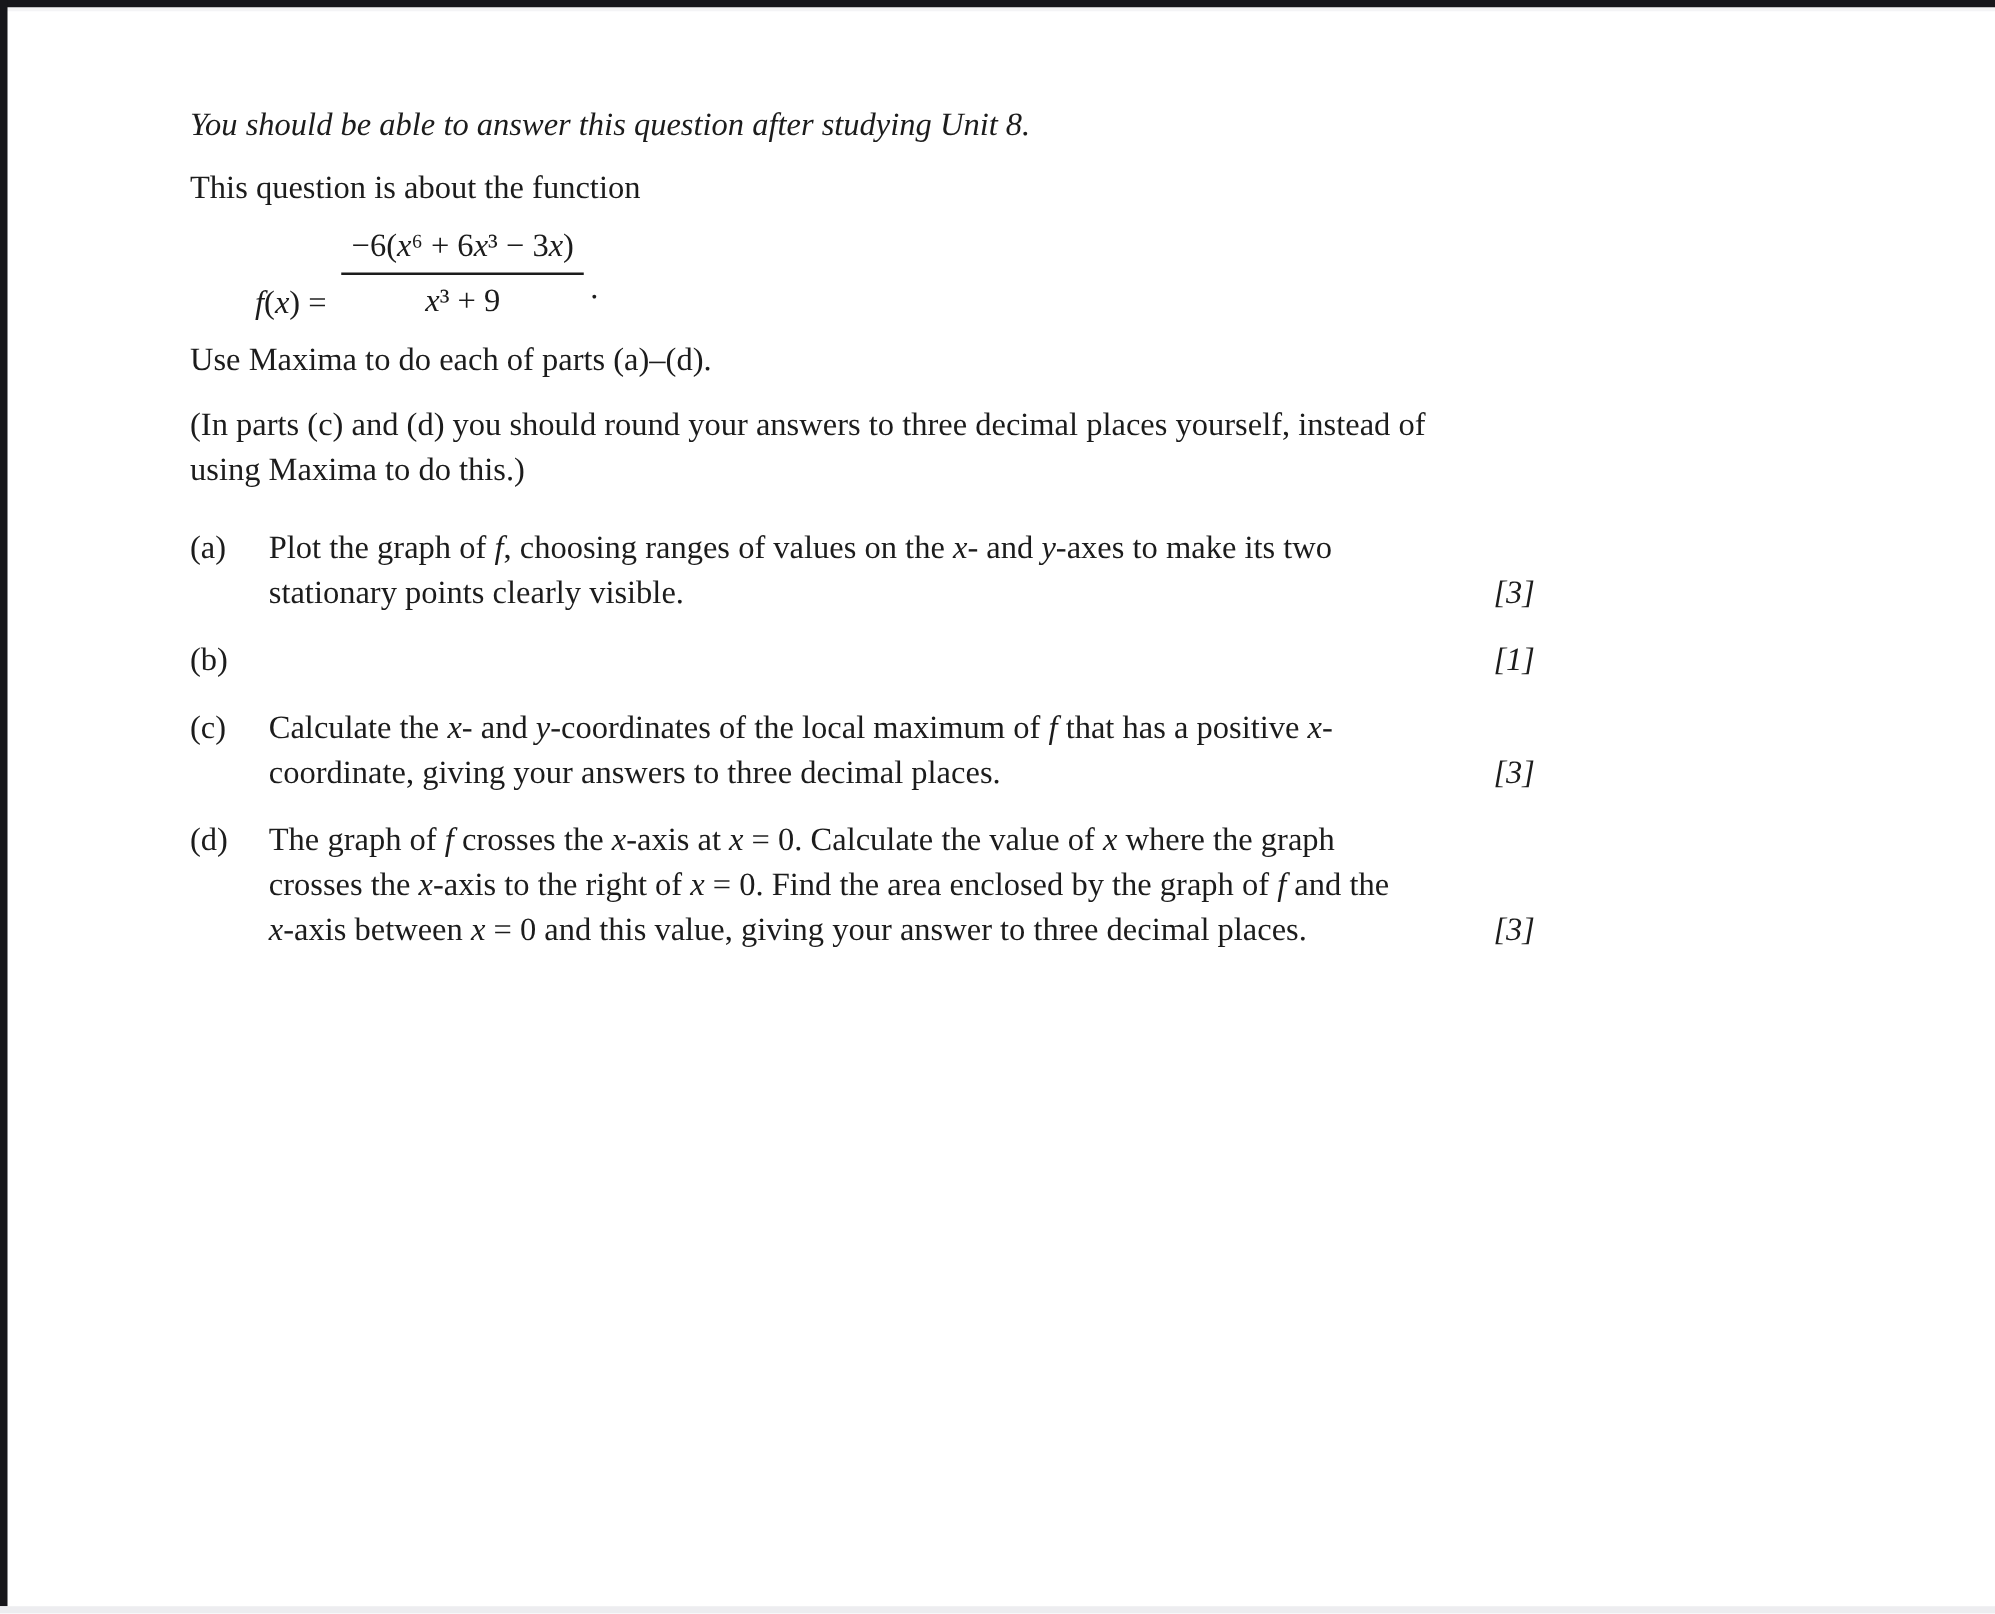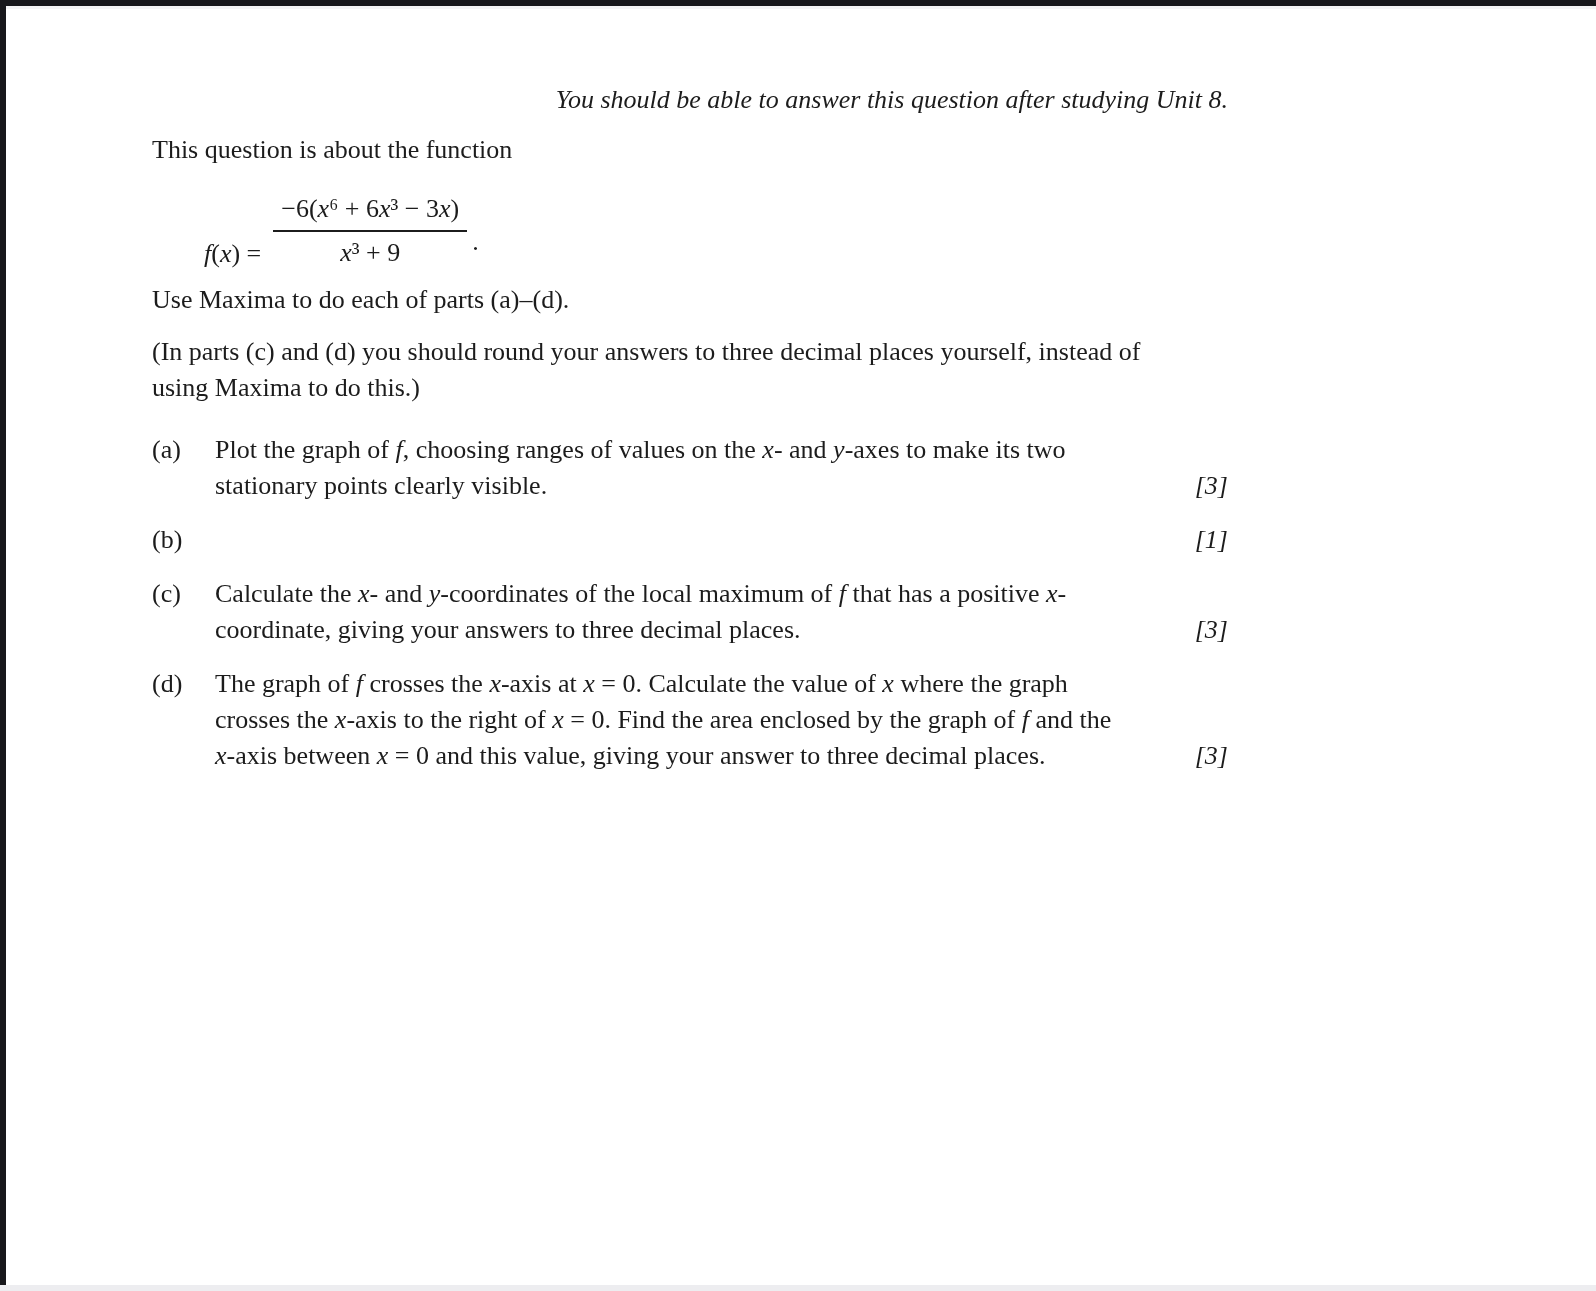--- a/index.html
+++ b/index.html
@@ -24,23 +24,23 @@
     top:82px;
     width:1076px;
     font-size:26px;
     line-height:36px;
   }
   .title-row{display:flex;align-items:baseline;line-height:40px;margin:0 0 18px 0;}
   .title{font-weight:bold;font-size:28px;}
   .sep{margin:0 26px;}
   .marks-total{font-size:27px;}
   p{margin:0 0 14px 0;}
-  .it{font-style:italic;text-align:right;}
+  .it{font-style:italic;}
   .note{max-width:1000px;margin-bottom:14px;}
-  .lead{margin-bottom:20px;}
+  .lead{margin-bottom:8px;}
   .mi{font-style:italic;}
 
   .formula{
     display:flex;
     align-items:flex-end;
     margin:0 0 8px 52px;
     line-height:40px;
   }
   .lhs{margin-right:12px;}
   .frac{display:inline-flex;flex-direction:column;text-align:center;}

